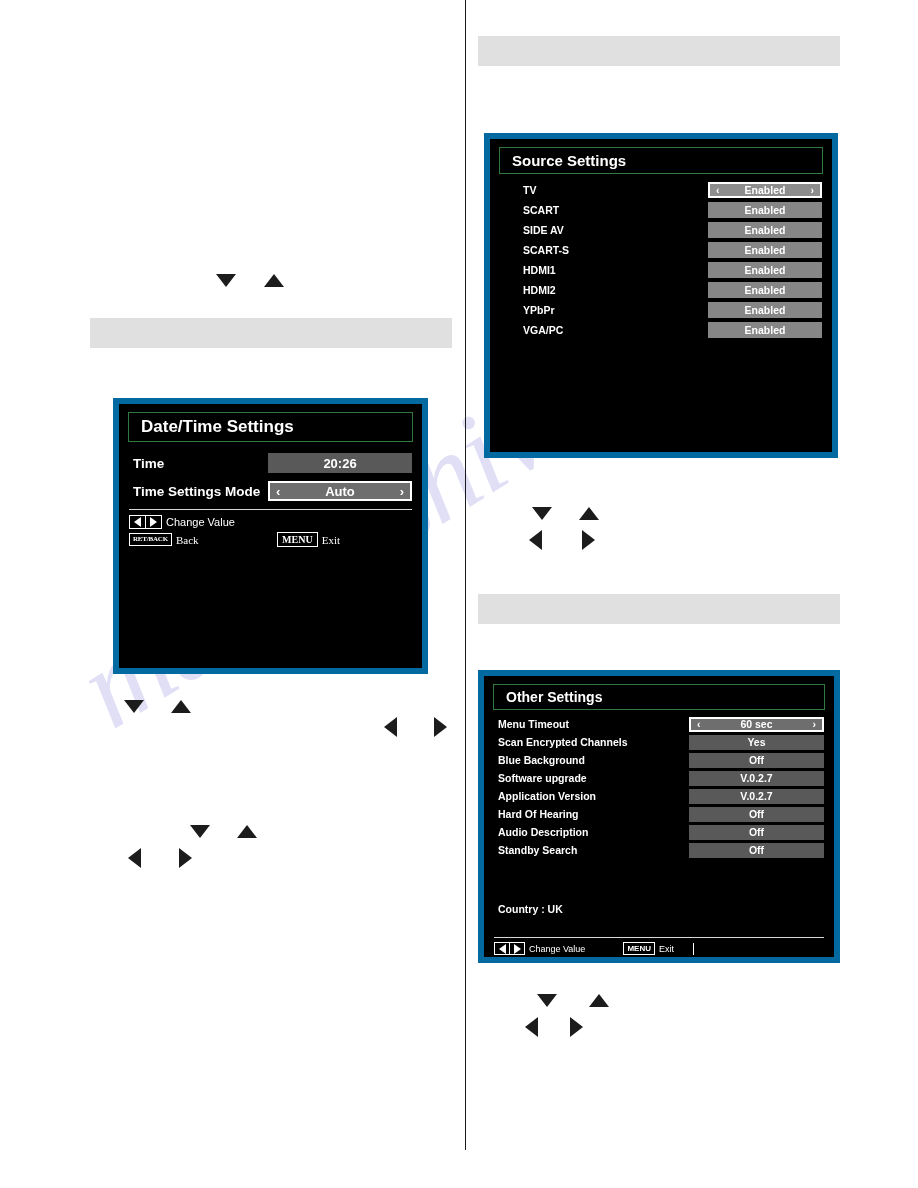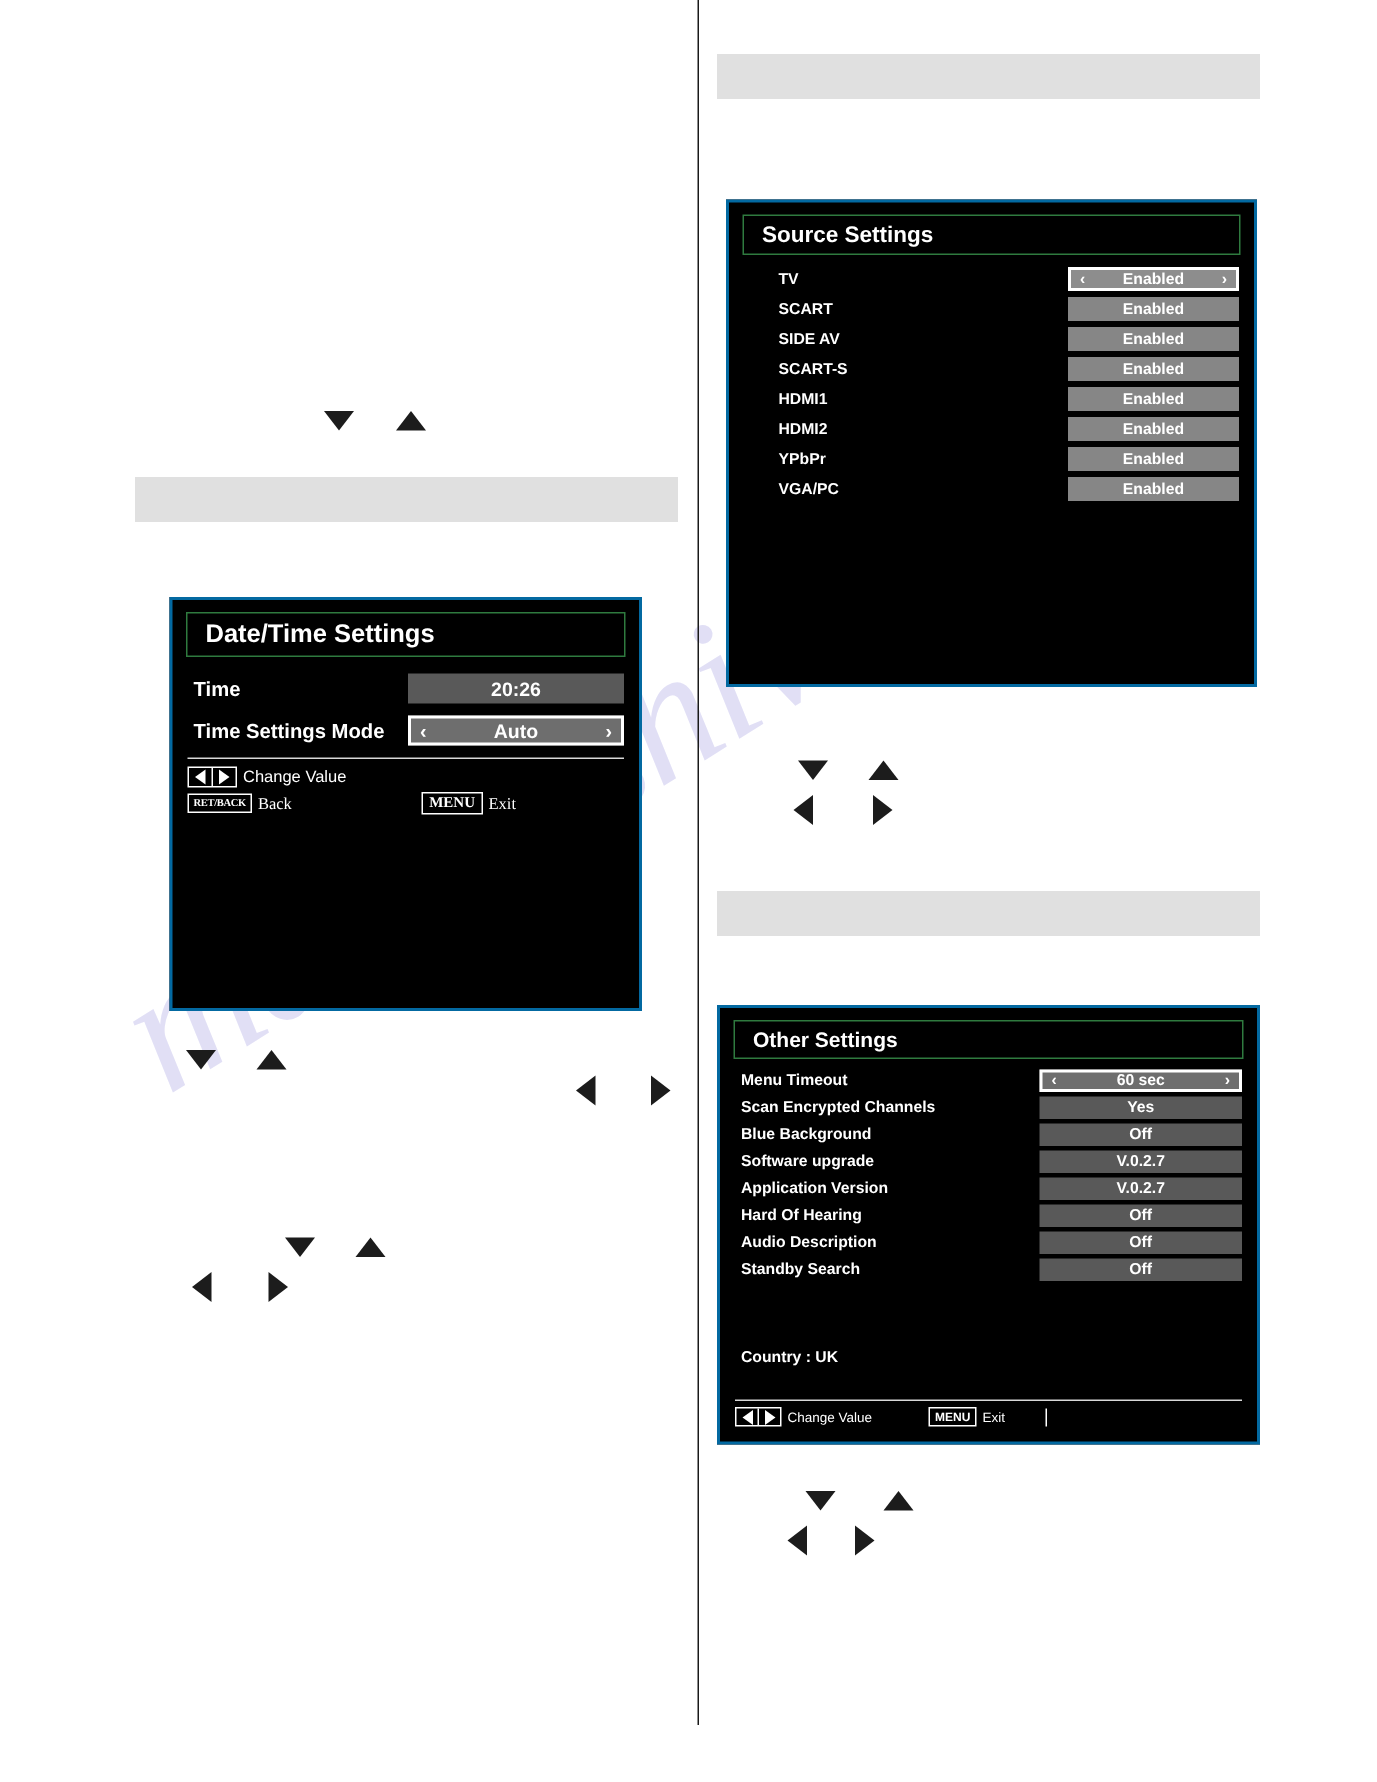--- a/index.html
+++ b/index.html
@@ -51,21 +51,21 @@
   }
   .arrow.down{border-width:13px 10px 0 10px;border-color:#1c1c1c transparent transparent transparent;}
   .arrow.up{border-width:0 10px 13px 10px;border-color:transparent transparent #1c1c1c transparent;}
   .arrow.left{border-width:10px 13px 10px 0;border-color:transparent #1c1c1c transparent transparent;}
   .arrow.right{border-width:10px 0 10px 13px;border-color:transparent transparent transparent #1c1c1c;}
 
   
   .osd{
     position:absolute;
     background:#000000;
-    border:2px solid #0369a1;
+    border:6px solid #0369a1;
     box-sizing:border-box;
     color:#ffffff;
     font-family:"Liberation Sans", sans-serif;
     overflow:hidden;
   }
   .osd-title{
     margin:8px 9px 0 9px;
     border:1px solid #2f7a3f;
     box-sizing:border-box;
     display:flex;

